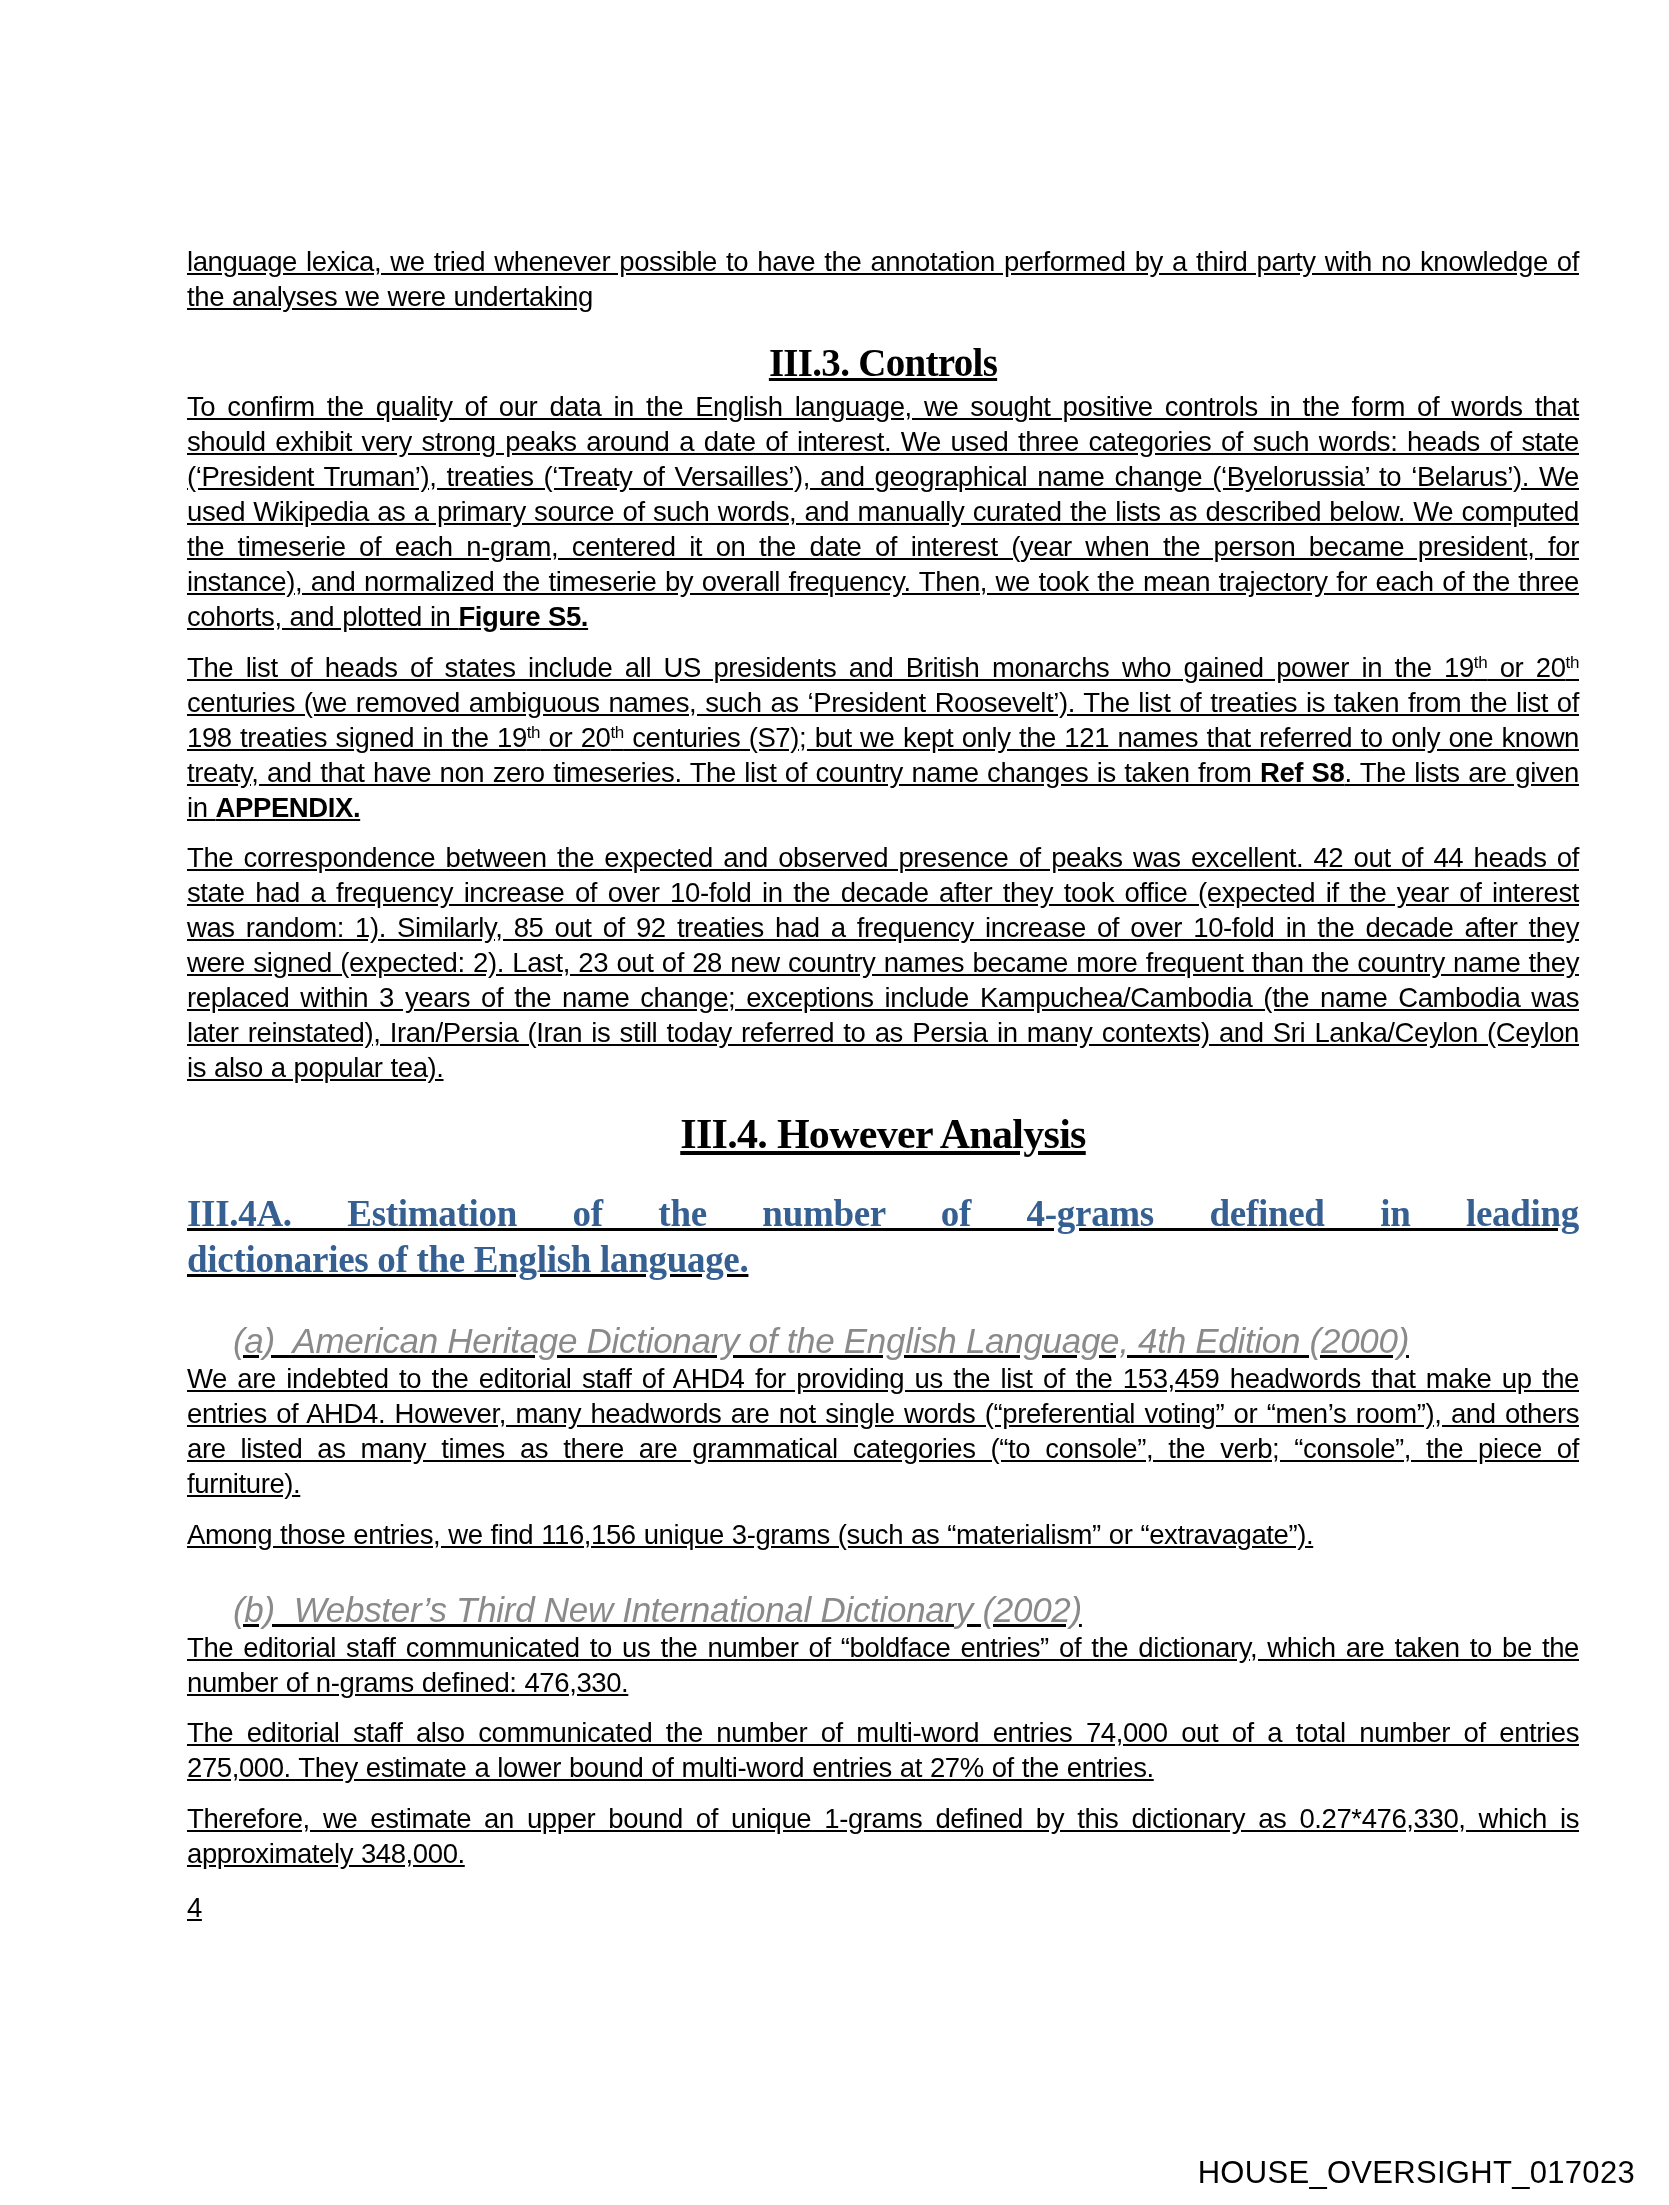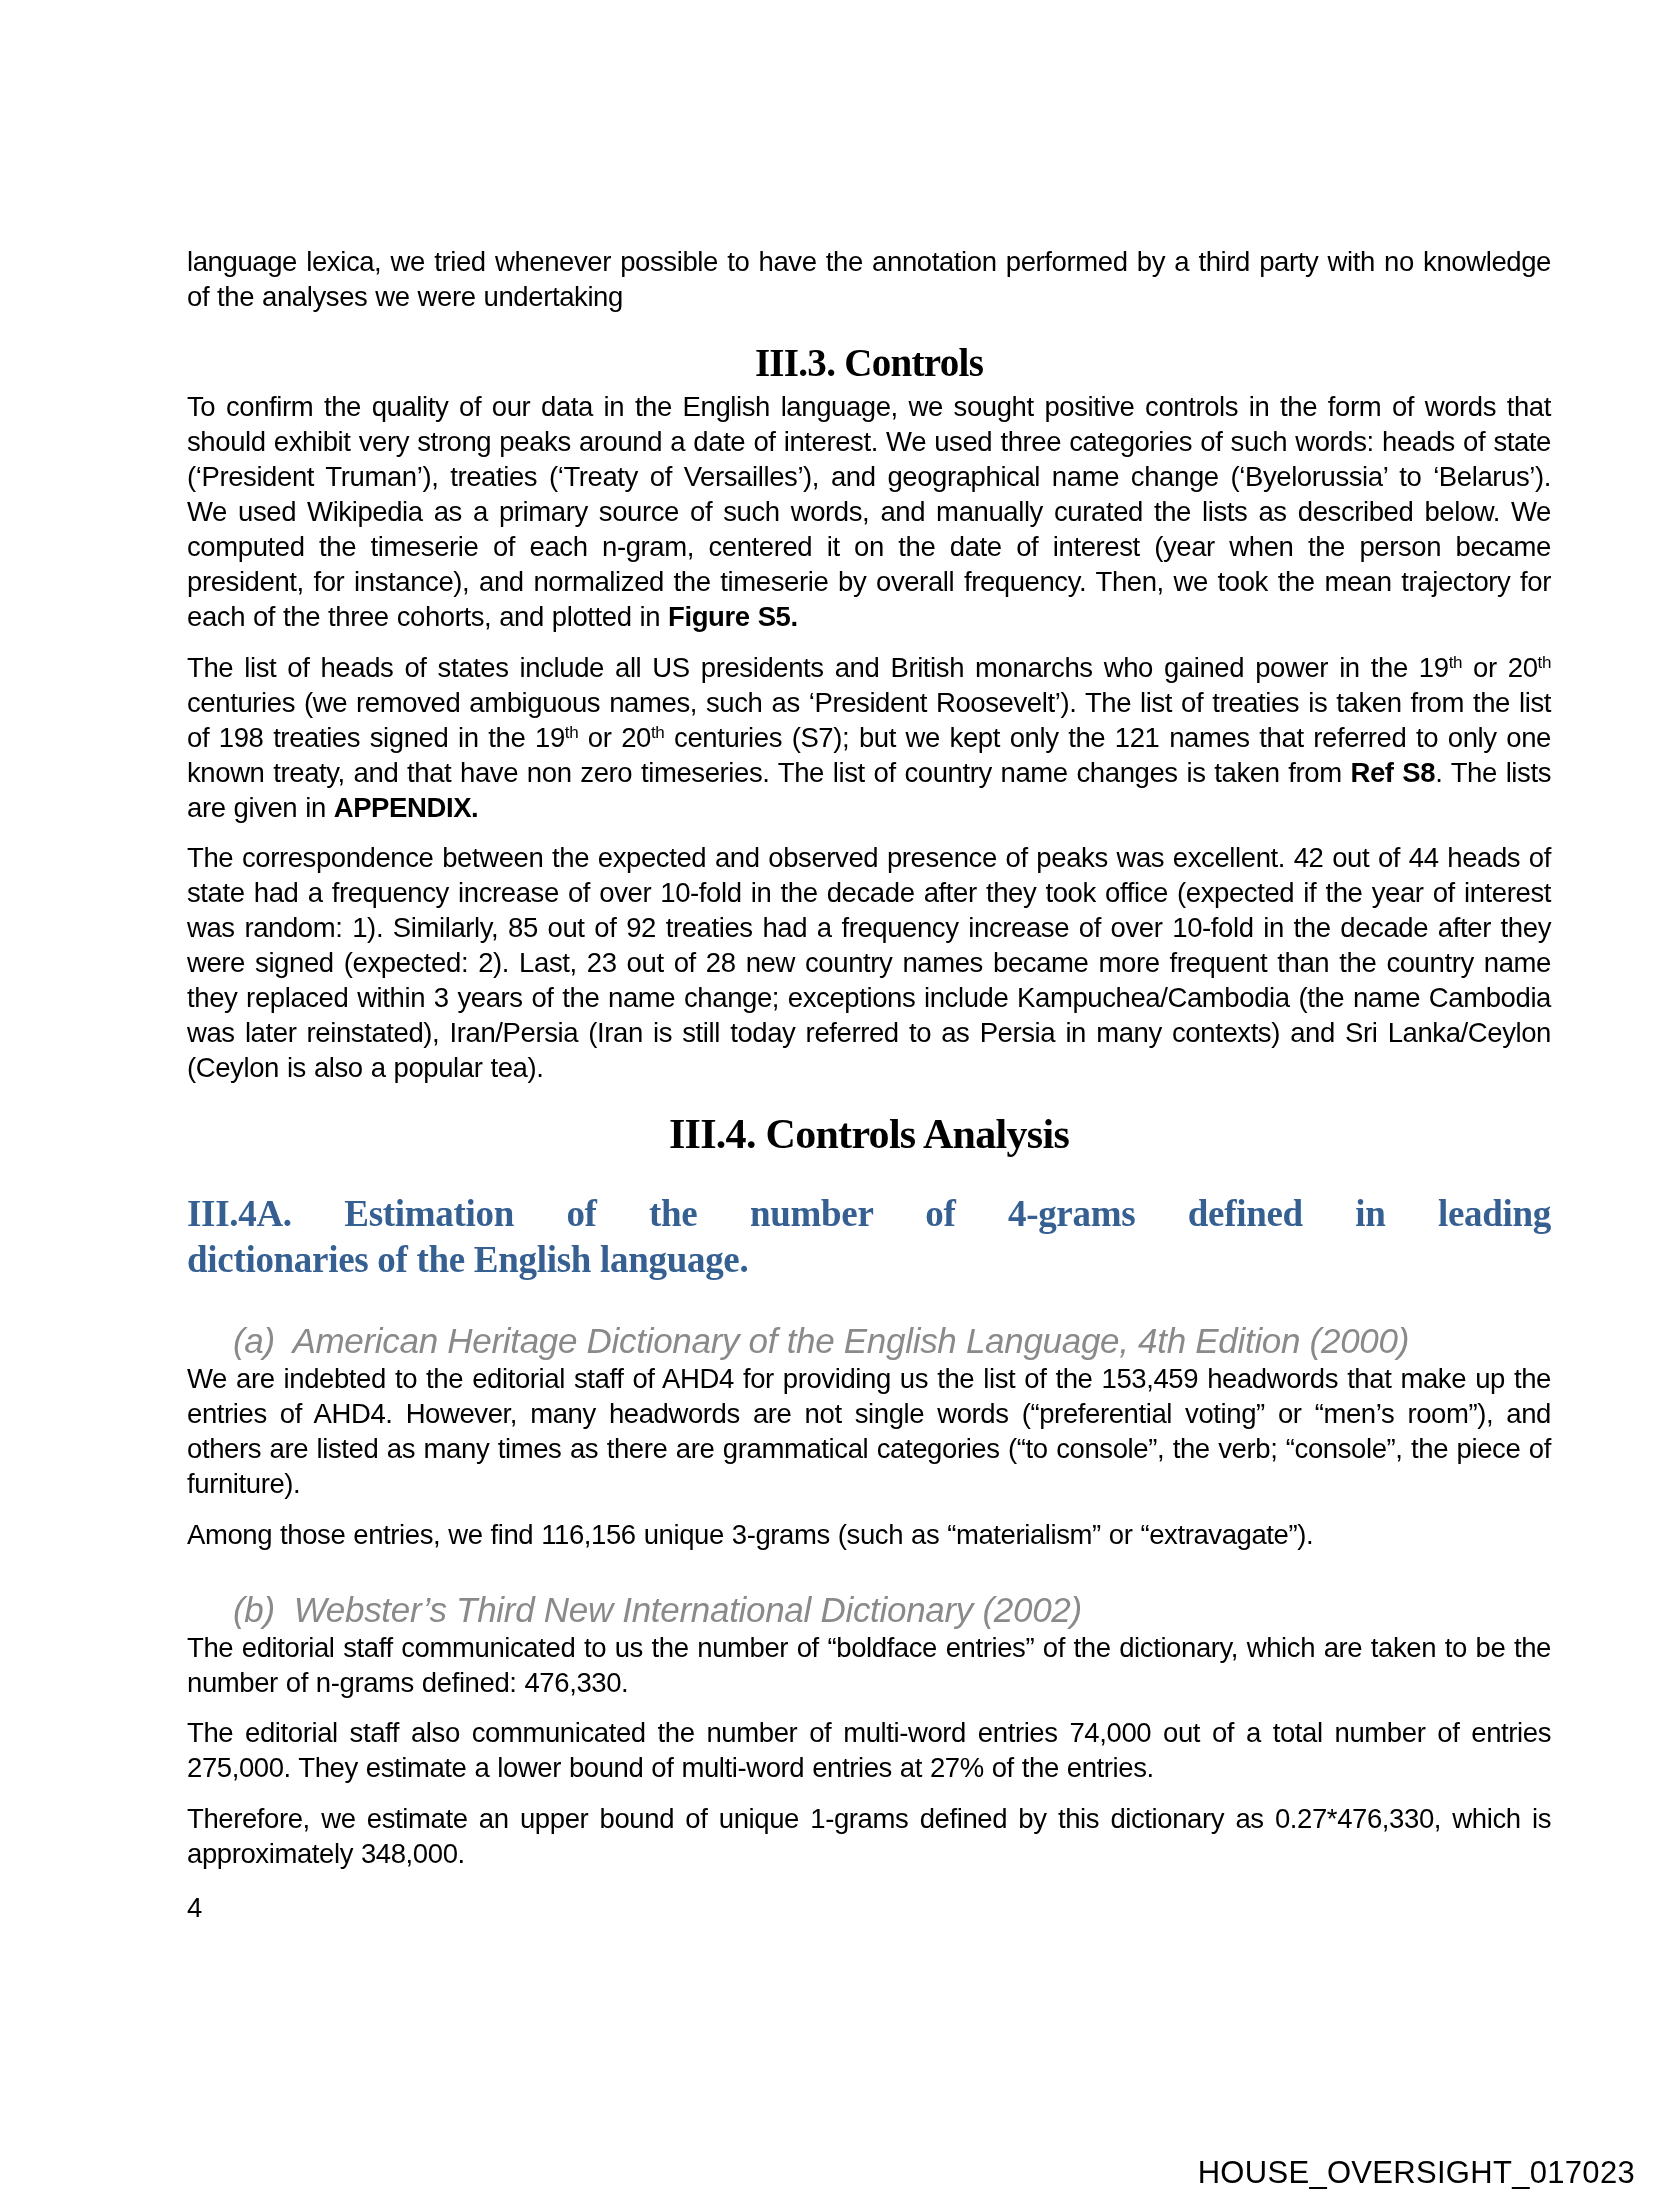--- a/index.html
+++ b/index.html
@@ -15,21 +15,22 @@
     color: #000000;
   }
   .sheet {
     position: relative;
     width: 1669px;
     height: 2205px;
     background: #ffffff;
     overflow: hidden;
   }
   .content {
-    padding: 244px 118px 0 187px; 
+    padding: 244px 90px 0 187px; 
+    text-decoration: underline;
   }
   
   .para {
     margin: 0;
     font-size: 27.5px;
     line-height: 35px;
     letter-spacing: -0.4px;
     text-align: justify;
     text-justify: inter-word;
     word-spacing: 0.7px;
@@ -102,21 +103,21 @@
   <div class="content">
 
     <p class="para"><span>language lexica, we tried whenever possible to have the annotation performed by a third party with no knowledge of the analyses we were undertaking</span></p>
 
     <h1 class="h-serif h3">III.3. Controls</h1>
 
     <p class="para mt30"><span>To confirm the quality of our data in the English language, we sought positive controls in the form of words that should exhibit very strong peaks around a date of interest. We used three categories of such words: heads of state (‘President Truman’), treaties (‘Treaty of Versailles’), and geographical name change (‘Byelorussia’ to ‘Belarus’). We used Wikipedia as a primary source of such words, and manually curated the lists as described below. We computed the timeserie of each n-gram, centered it on the date of interest (year when the person became president, for instance), and normalized the timeserie by overall frequency. Then, we took the mean trajectory for each of the three cohorts, and plotted in </span><span class="b">Figure S5.</span></p>
     <p class="para mt24"><span>The list of heads of states include all US presidents and British monarchs who gained power in the 19</span><span class="sup">th</span><span> or 20</span><span class="sup">th</span><span> centuries (we removed ambiguous names, such as ‘President Roosevelt’). The list of treaties is taken from the list of 198 treaties signed in the 19</span><span class="sup">th</span><span> or 20</span><span class="sup">th</span><span> centuries (S7); but we kept only the 121 names that referred to only one known treaty, and that have non zero timeseries. The list of country name changes is taken from </span><span class="b">Ref S8</span><span>. The lists are given in </span><span class="b">APPENDIX.</span></p>
     <p class="para mt24"><span>The correspondence between the expected and observed presence of peaks was excellent. 42 out of 44 heads of state had a frequency increase of over 10-fold in the decade after they took office (expected if the year of interest was random: 1). Similarly, 85 out of 92 treaties had a frequency increase of over 10-fold in the decade after they were signed (expected: 2). Last, 23 out of 28 new country names became more frequent than the country name they replaced within 3 years of the name change; exceptions include Kampuchea/Cambodia (the name Cambodia was later reinstated), Iran/Persia (Iran is still today referred to as Persia in many contexts) and Sri Lanka/Ceylon (Ceylon is also a popular tea).</span></p>
 
-    <h1 class="h-serif h4">III.4. Controls Analysis</h1>
+    <h1 class="h-serif h4">III.4. However Analysis</h1>
 
     <div class="blue-heading">
       <span class="hline justify-all">III.4A. Estimation of the number of 4-grams defined in leading</span>
       <span class="hline">dictionaries of the English language.</span>
     </div>
 
     <p class="subhead">(a)&nbsp; American Heritage Dictionary of the English Language, 4th Edition (2000)</p>
     <p class="para mt30"><span>We are indebted to the editorial staff of AHD4 for providing us the list of the 153,459 headwords that make up the entries of AHD4. However, many headwords are not single words (“preferential voting” or “men’s room”), and others are listed as many times as there are grammatical categories (“to console”, the verb; “console”, the piece of furniture).</span></p>
     <p class="para mt24"><span>Among those entries, we find 116,156 unique 3-grams (such as “materialism” or “extravagate”).</span></p>
 

